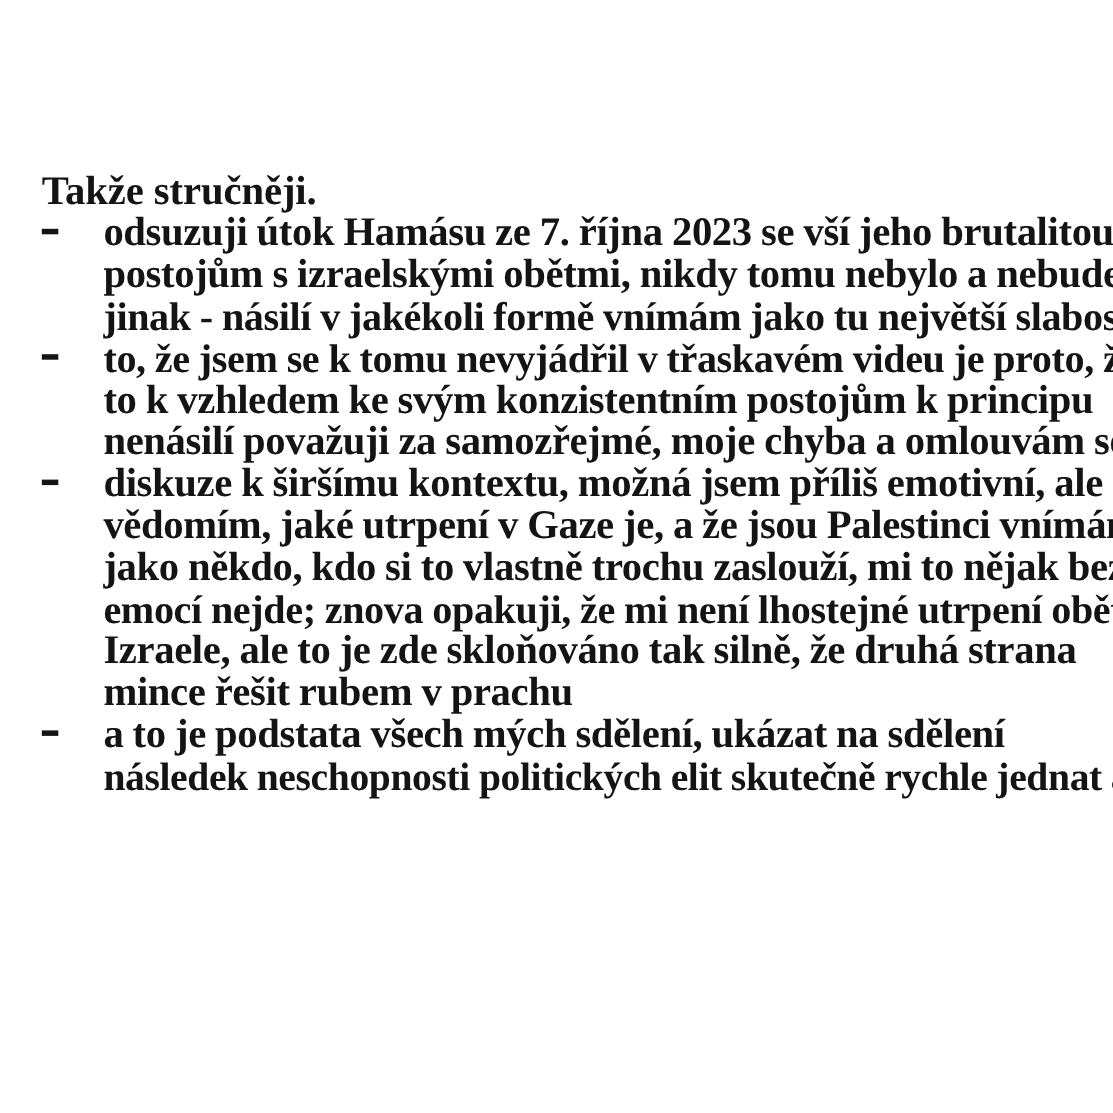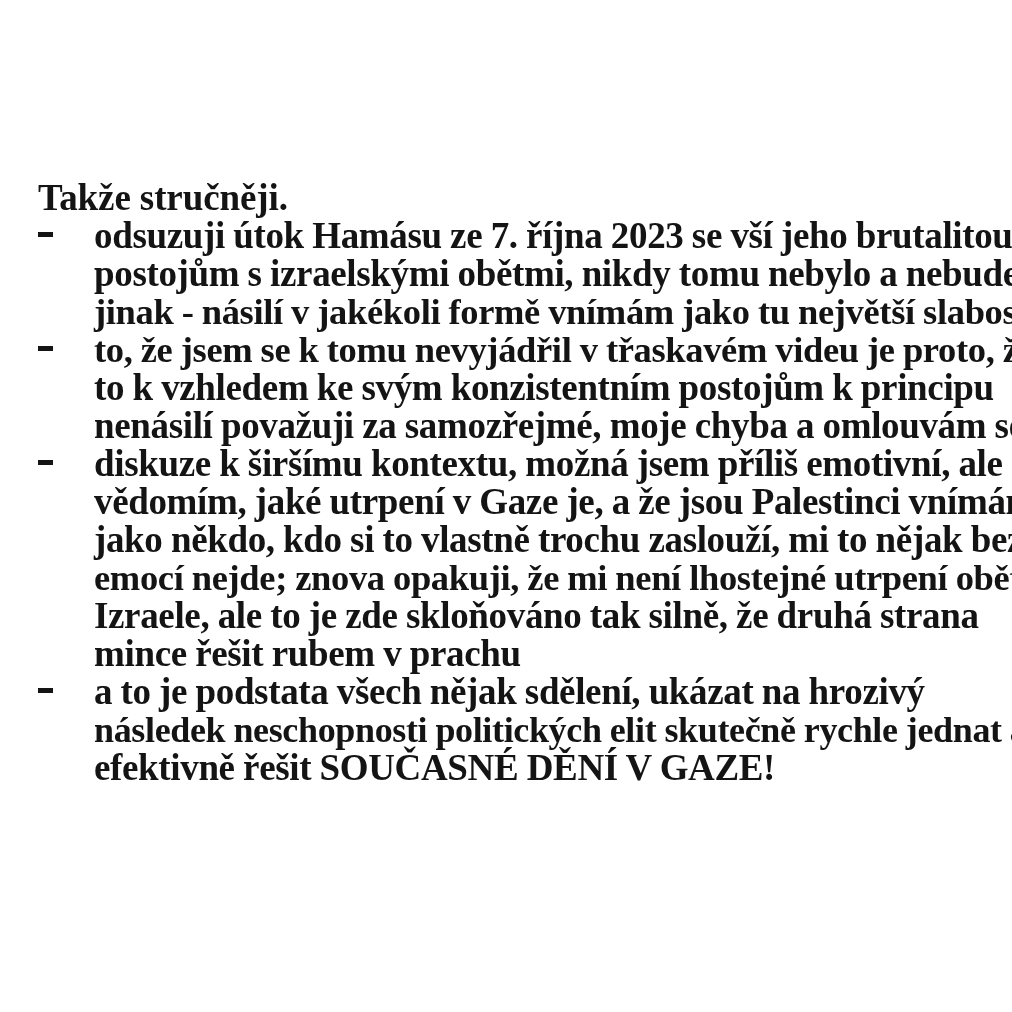--- a/index.html
+++ b/index.html
@@ -15,21 +15,20 @@
     font-family: "Liberation Serif", "DejaVu Serif", serif;
     overflow: hidden;
   }
 
   .page {
     position: relative;
     width: 1012px;
     height: 740px;
     background: #ffffff;
     box-sizing: border-box;
-    margin-top: 24px;
   }
 
   .content {
     position: absolute;
     left: 38px;
     top: 155px;
     width: 945px;
   }
 
   .heading {
@@ -110,21 +109,20 @@
             <div class="bullet-line" style="font-size: 37px;">vědomím, jaké utrpení v Gaze je, a že jsou Palestinci vnímání</div>
             <div class="bullet-line" style="font-size: 37px;">jako někdo, kdo si to vlastně trochu zaslouží, mi to nějak bez</div>
             <div class="bullet-line" style="font-size: 36.5px;">emocí nejde; znova opakuji, že mi není lhostejné utrpení obětí</div>
             <div class="bullet-line" style="font-size: 37px;">Izraele, ale to je zde skloňováno tak silně, že druhá strana</div>
             <div class="bullet-line" style="font-size: 37px;">mince řešit rubem v prachu</div>
           </div>
         </li>
         <li class="bullet-item">
           <span class="bullet-marker"></span>
           <div class="bullet-lines">
-            <div class="bullet-line" style="font-size: 37px;">a to je podstata všech nějak sdělení, ukázat na hrozivý</div>
+            <div class="bullet-line" style="font-size: 37px;">a to je podstata všech mých sdělení, ukázat na sdělení</div>
             <div class="bullet-line" style="font-size: 36px;">následek neschopnosti politických elit skutečně rychle jednat a</div>
-            <div class="bullet-line" style="font-size: 37px;">efektivně řešit SOUČASNÉ DĚNÍ V GAZE!</div>
           </div>
         </li>
       </ul>
 
   </div>
 </div>
 
 </body></html>

